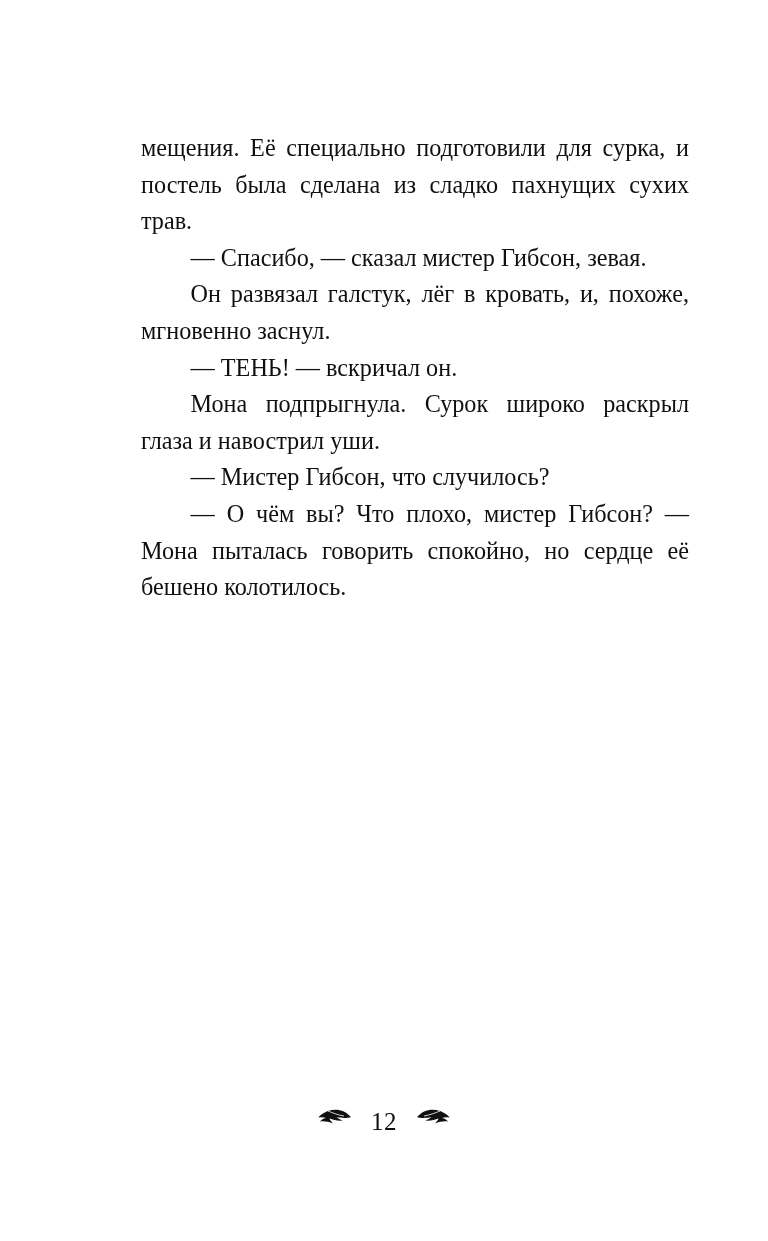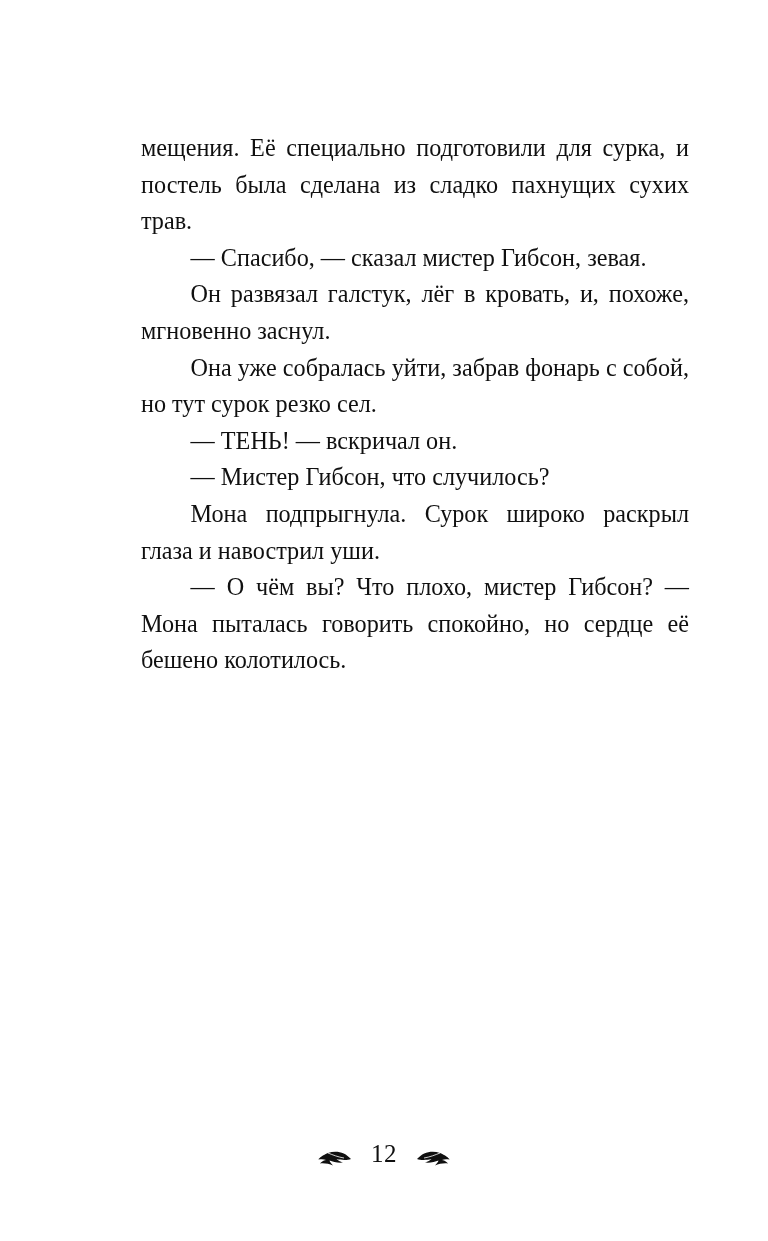--- a/index.html
+++ b/index.html
@@ -35,21 +35,21 @@
   .text-block p.indent {
     text-indent: 2.05em;
   }
   .footer {
     position: absolute;
     left: 0;
     right: 0;
     top: 1108px;
     height: 60px;
     display: flex;
-    align-items: flex-end;
+    align-items: flex-start;
     justify-content: center;
     gap: 19px;
   }
   .page-number {
     font-family: "Liberation Serif", serif;
     font-size: 25px;
     color: #101010;
     letter-spacing: 0.5px;
   }
   .orn {
@@ -61,24 +61,23 @@
 </style>
 </head>
 <body>
 
 <div class="page">
 
   <div class="text-block">
     <p>мещения. Её специально подготовили для сурка, и постель была сделана из сладко пахнущих сухих трав.</p>
     <p class="indent">— Спасибо, — сказал мистер Гибсон, зевая.</p>
     <p class="indent">Он развязал галстук, лёг в кровать, и, похоже, мгновенно заснул.</p>
-    <p class="indent">Она уже собралась уйти, забрав фонарь с собой, но тут сурок резко сел.</p>
     <p class="indent">— ТЕНЬ! — вскричал он.</p>
+    <p class="indent">Мона подпрыгнула. Сурок широко раскрыл глаза и навострил уши.</p>
     <p class="indent">— Мистер Гибсон, что случилось?</p>
-    <p class="indent">Мона подпрыгнула. Сурок широко раскрыл глаза и навострил уши.</p>
     <p class="indent">— О чём вы? Что плохо, мистер Гибсон? — Мона пыталась говорить спокойно, но сердце её бешено колотилось.</p>
   </div>
 
   <div class="footer">
     <span class="orn">
       <svg viewBox="0 0 34 18" width="34" height="18" aria-hidden="true">
         <path d="M33 9 C27 2 18 0 10 3 C5 5 1 8 0.5 9.5 C3 9 6 9 8 10 C5 10.5 3 12 2 13.5 C7 13 11 14 15 15.5 C13 13.5 12 12 11.5 10.5 C15 12 20 13 25 12.5 C22 11.5 20 10.5 18.5 9 C23 10 29 10.5 33 9 Z" fill="#101010"></path>
         <path d="M10 3 C15 5 20 7 26 8" stroke="#ffffff" stroke-width="0.8" fill="none"></path>
       </svg>
     </span>

